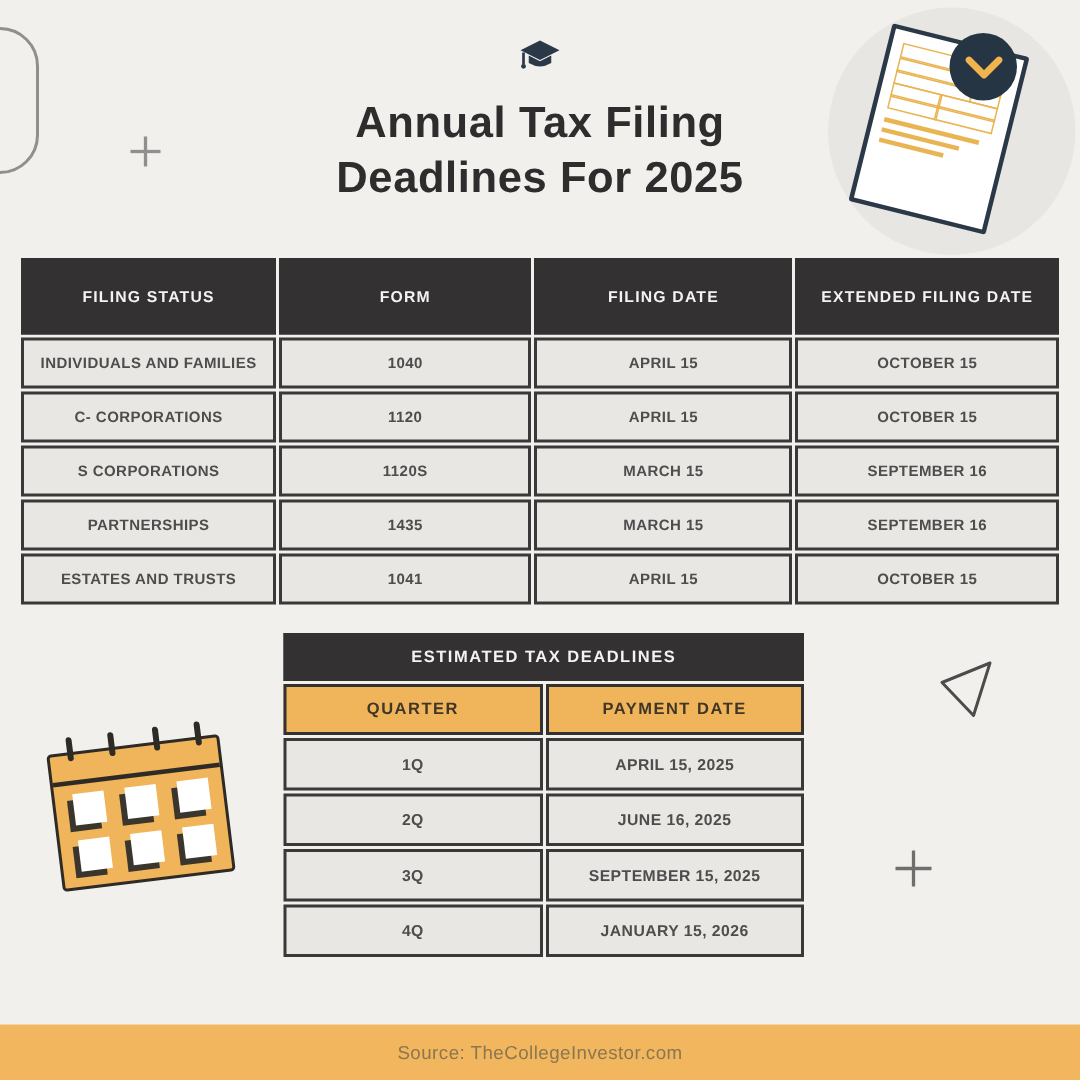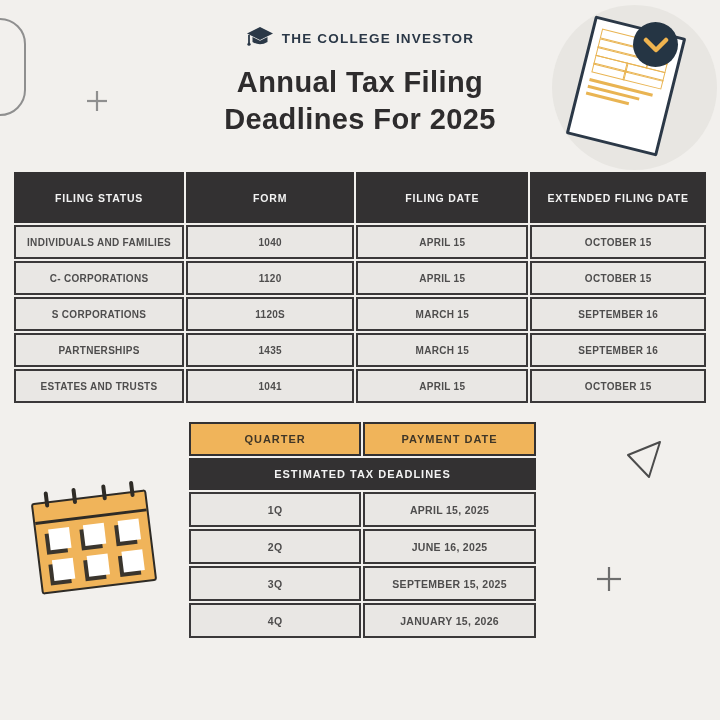--- a/index.html
+++ b/index.html
@@ -193,21 +193,20 @@
     </div>
   </div>
 
   <div class="brand">
     <svg class="cap-icon" width="28" height="24" viewBox="0 0 28 24">
       <polygon points="14,1 27,7.5 14,14 1,7.5" fill="#2b3847"></polygon>
       <path d="M6.5,11 L6.5,16 Q14,20.5 21.5,16 L21.5,11 L14,14.8 Z" fill="#2b3847"></path>
       <line x1="3" y1="9" x2="3" y2="17" stroke="#2b3847" stroke-width="1.8"></line>
       <circle cx="3" cy="18.2" r="1.6" fill="#2b3847"></circle>
     </svg>
-    <span class="brand-text">THE COLLEGE INVESTOR</span>
   </div>
 
   <div class="title">
     <span>Annual Tax Filing</span><br>
     <span>Deadlines For 2025</span>
   </div>
 
   <table class="filing-table">
     <thead>
       <tr>
@@ -247,25 +246,25 @@
         <td class="cell-td">1041</td>
         <td class="cell-td">APRIL 15</td>
         <td class="cell-td">OCTOBER 15</td>
       </tr>
     </tbody>
   </table>
 
   <table class="est-table">
     <thead>
       <tr>
+        <th class="dark-th est-title" colspan="2">ESTIMATED TAX DEADLINES</th>
+      </tr>
+      <tr>
         <th class="yellow-th q">QUARTER</th>
         <th class="yellow-th pd">PAYMENT DATE</th>
-      </tr>
-      <tr>
-        <th class="dark-th est-title" colspan="2">ESTIMATED TAX DEADLINES</th>
       </tr>
     </thead>
     <tbody>
       <tr>
         <td class="cell-td">1Q</td>
         <td class="cell-td">APRIL 15, 2025</td>
       </tr>
       <tr>
         <td class="cell-td">2Q</td>
         <td class="cell-td">JUNE 16, 2025</td>
@@ -294,14 +293,17 @@
             <div class="cal-day"></div>
             <div class="cal-day"></div>
           <div class="cal-day"></div>
             <div class="cal-day"></div>
             <div class="cal-day"></div>
         </div>
       </div>
     </div>
   </div>
 
+  <div class="footer">
+    <span>Source: TheCollegeInvestor.com</span>
+  </div>
 
 </div>
 
 </body></html>

